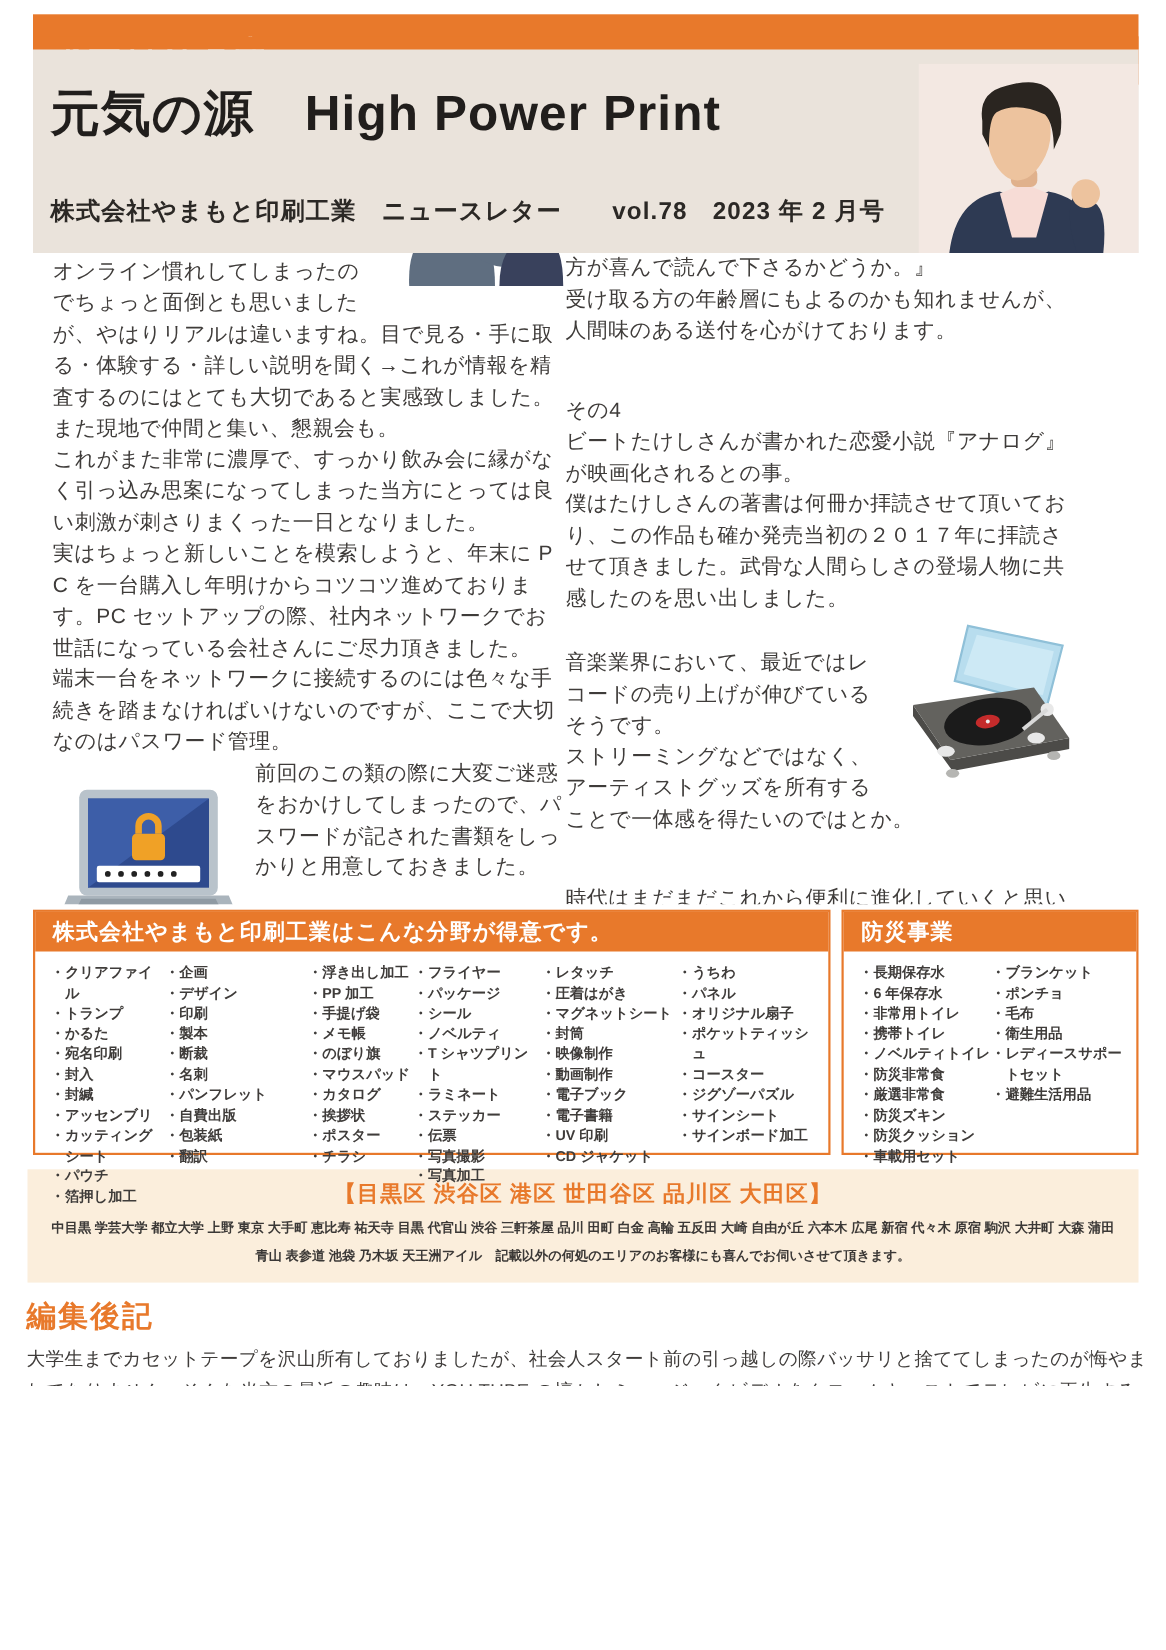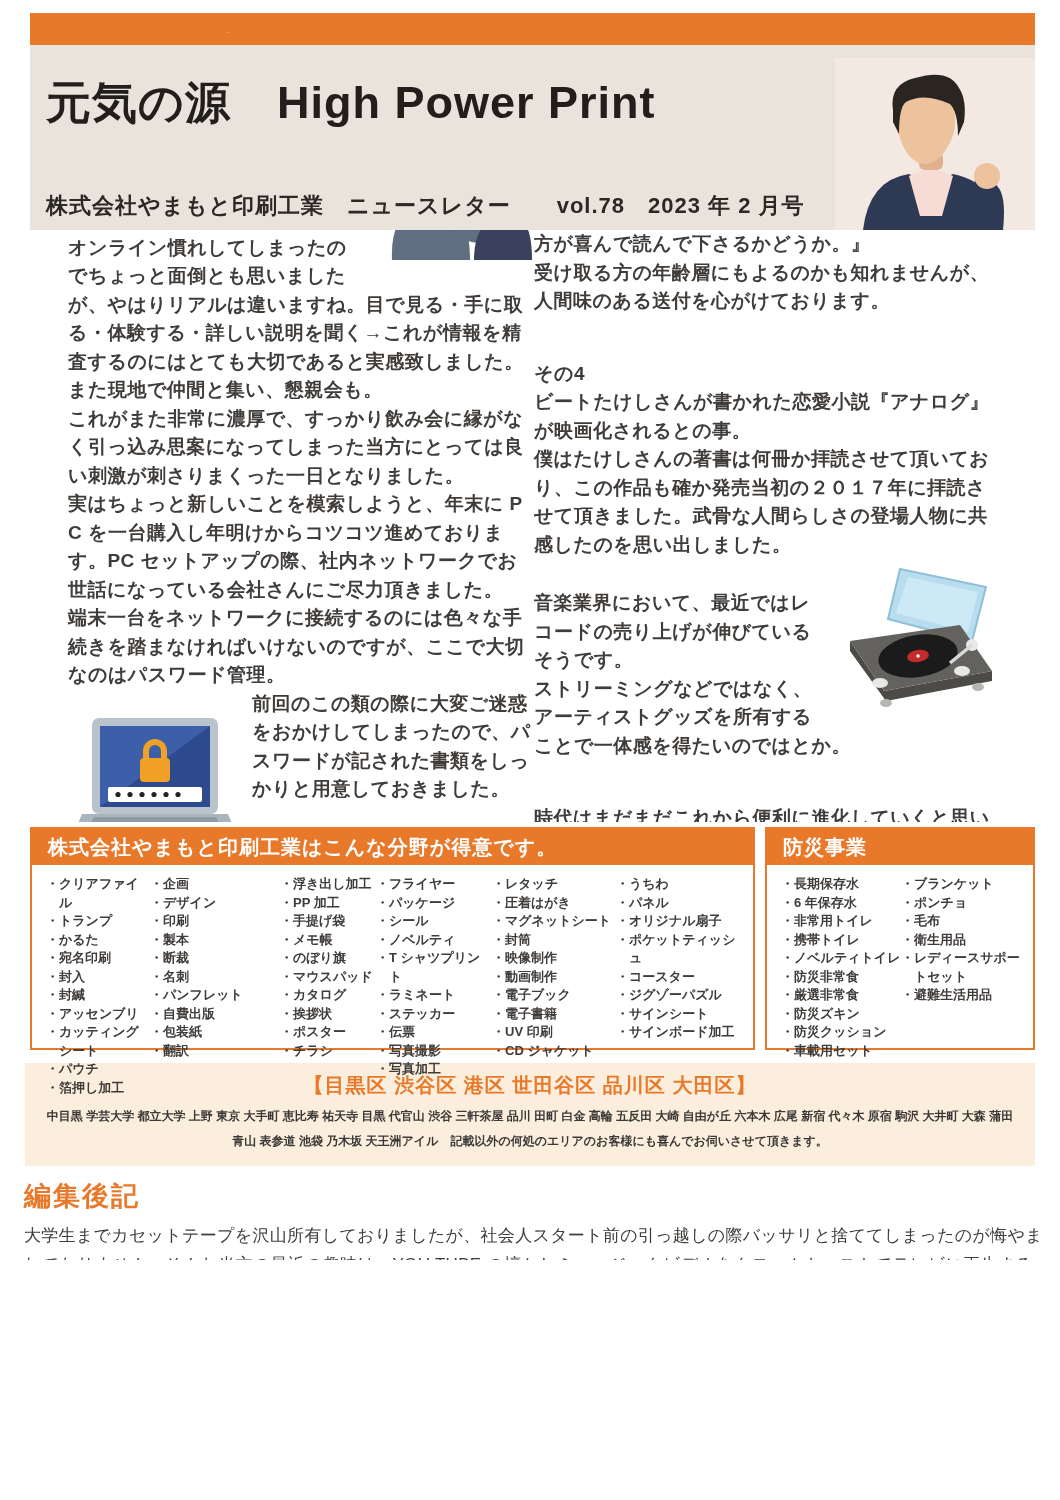--- a/index.html
+++ b/index.html
@@ -6,32 +6,32 @@
   body { background:#ffffff; font-family:"Liberation Sans","DejaVu Sans",sans-serif; }
   .page { position:relative; width:1060px; height:1260px; background:#fff; overflow:hidden;
           color:#3f3c3a; }
 
   
   .masthead { position:absolute; left:30px; top:33px; width:1005px; height:197px; }
   .topbar   { height:12px; background:#e8792b; }
   .mast-body{ position:relative; height:185px; background:#eae3db; }
   .mast-title { position:absolute; left:16px; top:28px; font-size:45px; font-weight:bold;
                 color:#211e1c; letter-spacing:1px; }
-  .mast-sub   { position:absolute; left:16px; top:146px; font-size:22px; font-weight:bold;
+  .mast-sub   { position:absolute; left:16px; top:132px; font-size:22px; font-weight:bold;
                 color:#2b2825; letter-spacing:1px; }
   .portrait   { position:absolute; right:0; bottom:0; width:200px; height:172px; }
 
   
   .banner { margin:13px 25px 0 30px; height:64px; background:#e8792b;
             display:flex; align-items:center; }
   .banner span { color:#fff; font-size:30px; font-weight:bold; letter-spacing:2px;
                  padding-left:18px; padding-top:6px; }
 
   
-  .article { display:flex; padding:14px 48px 0 68px; height:745px; overflow:hidden;font-weight:bold; }
+  .article { display:flex; padding:14px 48px 0 48px; height:745px; overflow:hidden; }
   .col { font-size:19px; line-height:28.5px; letter-spacing:0.5px; word-break:break-all; }
   .col-left  { width:466px; }
   .col-right { width:460px; padding-top:25px; }
   .sp { margin-top:44px; }
   .sp2 { margin-top:30px; }
   .fl-r { float:right; }
   .fl-l { float:left; }
   .people-illus { width:160px; height:140px; margin:0 0 6px 10px; }
   .laptop-illus { width:168px; height:135px; margin:26px 14px 4px 2px; }
   .tt-illus     { width:152px; height:150px; margin:2px 0 6px 12px; }

